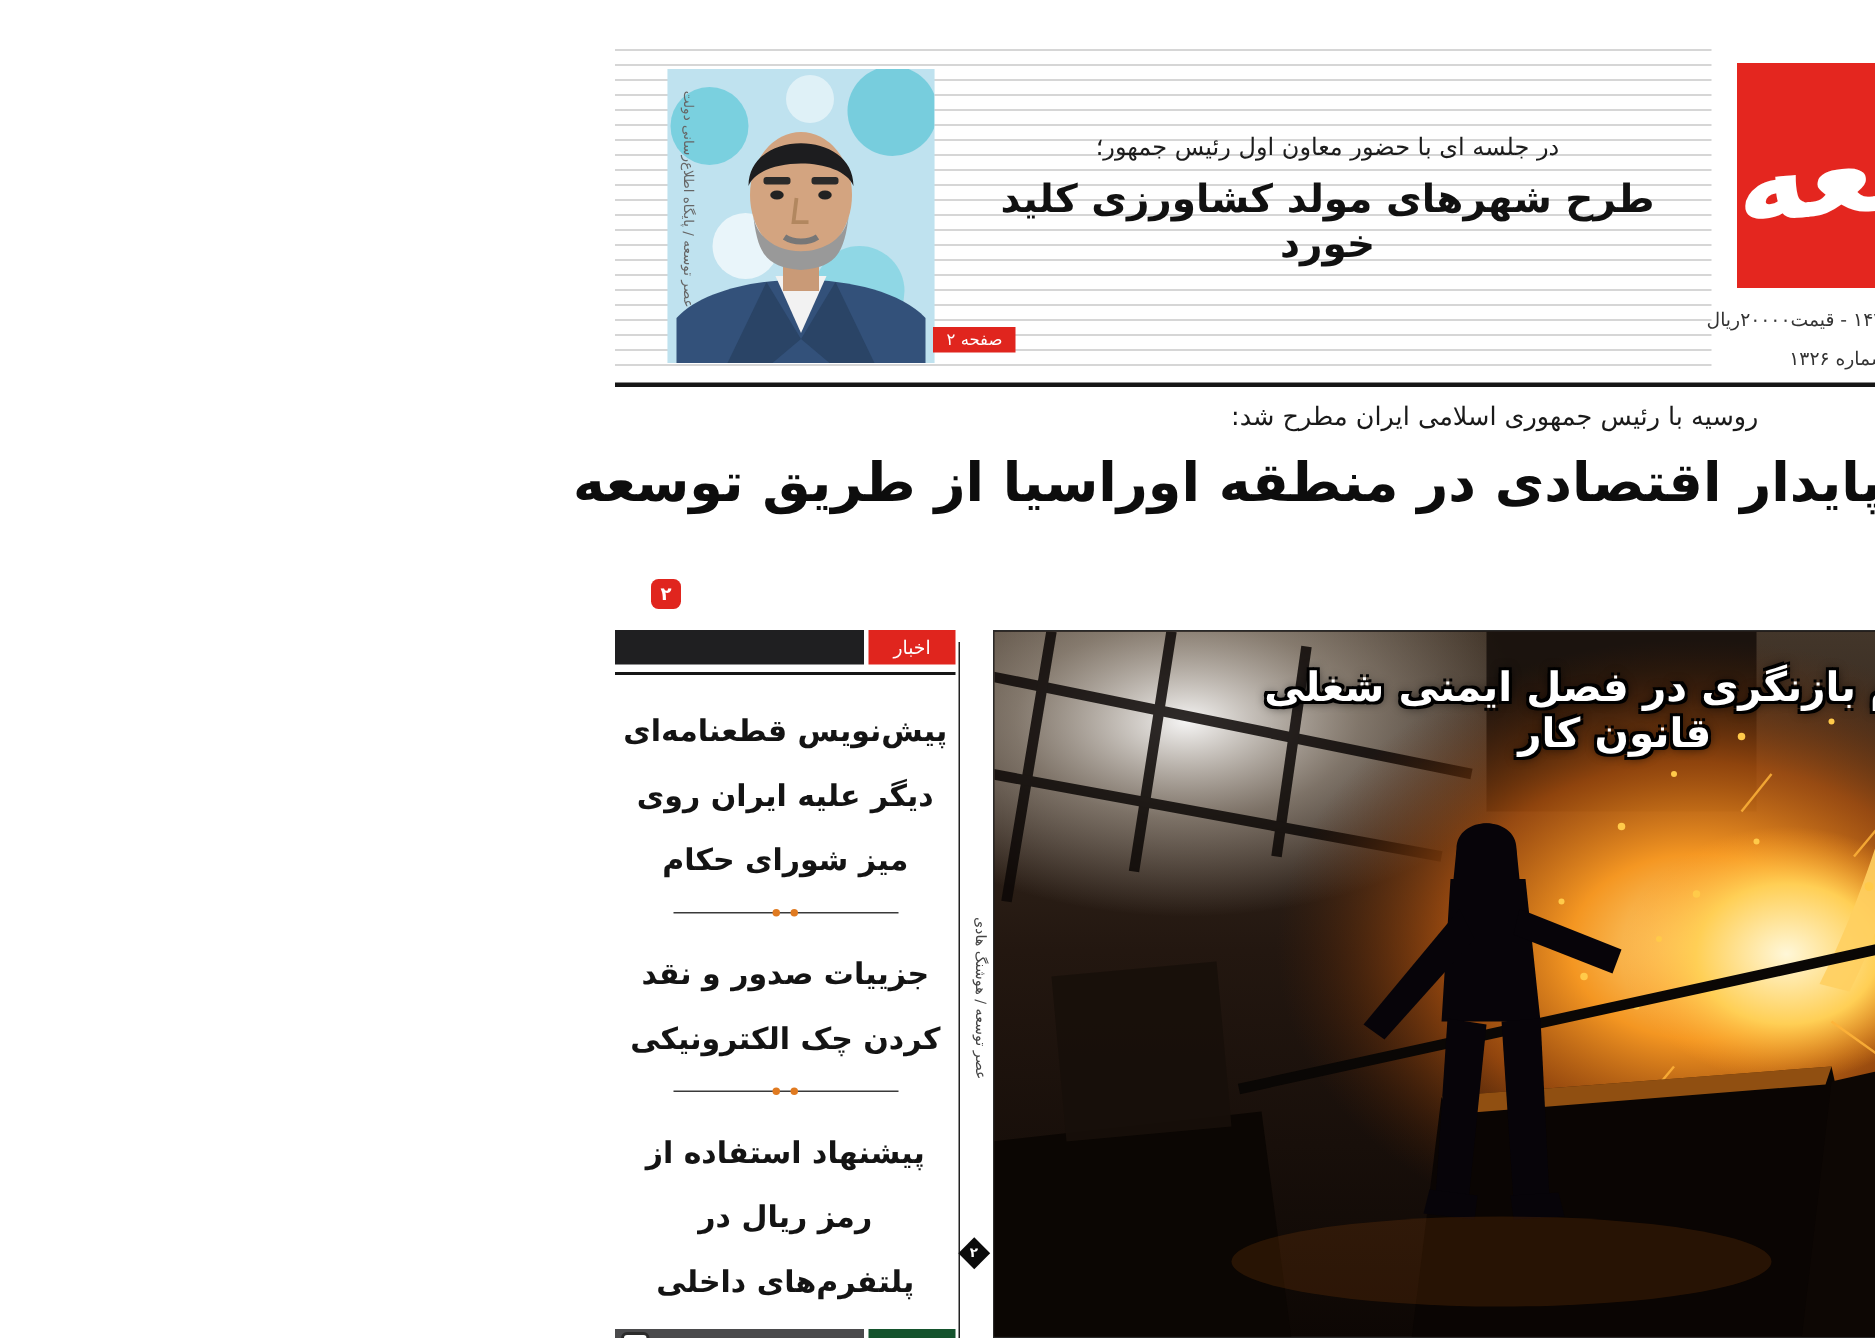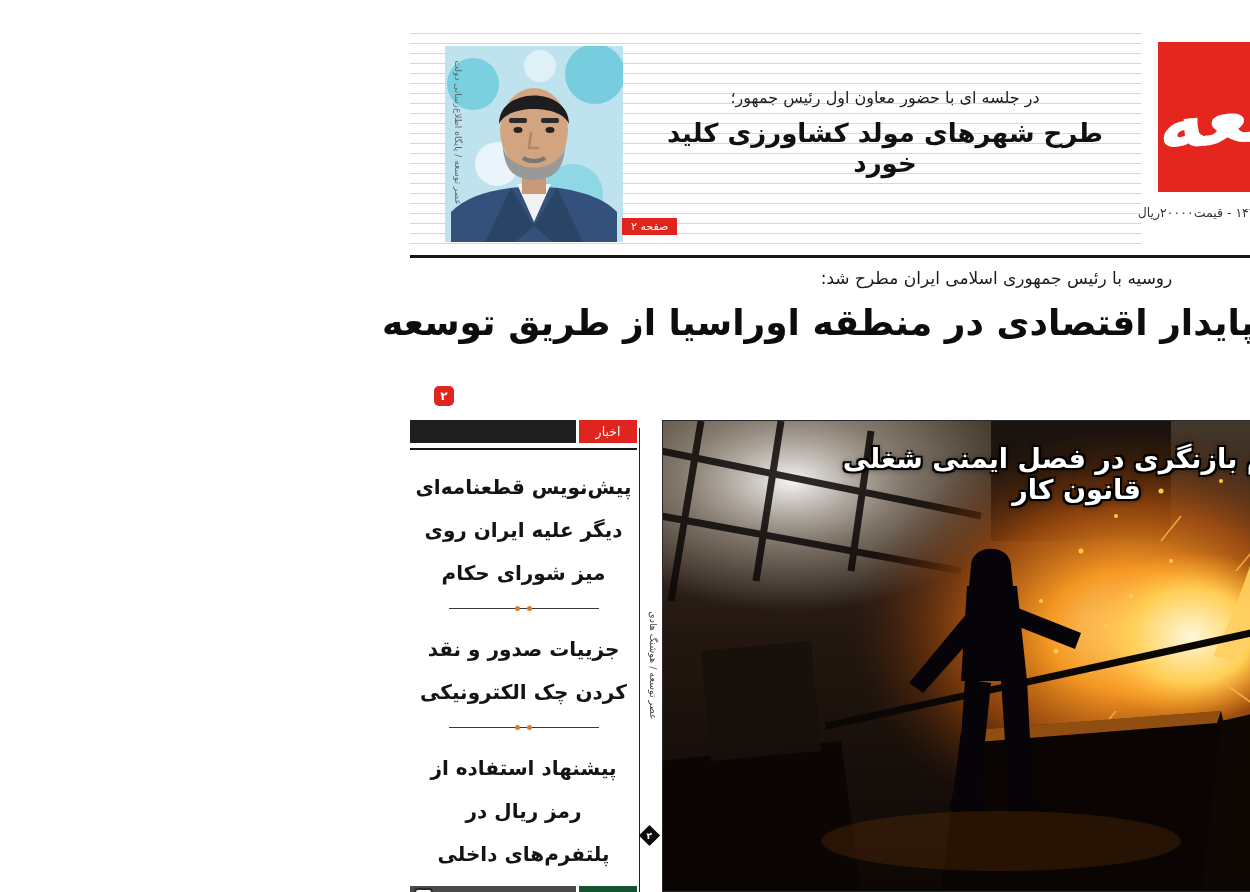--- a/index.html
+++ b/index.html
@@ -130,20 +130,21 @@
 
   <div class="abs masthead">
     <div class="logo-box"></div>
     <div class="logo-fa">عصرتوسعه</div>
     <svg class="logo-tail" viewBox="0 0 120 105">
       <path d="M108 0 C96 45 70 78 8 98 C66 84 100 52 118 2 Z" fill="#e4261f"></path>
     </svg>
     <div class="logo-latin">ASRE TOSEE</div>
     <div class="dates">
       <div>دوشنبه ۲۳ آبان ۱۴۰۱-۱۹ ربیع الثانی ۱۴۴۴ - قیمت۲۰۰۰۰ریال</div>
+      <div>۱۴ نوامبر ۲۰۲۲ سال نهم- شماره ۱۳۲۶</div>
     </div>
   </div>
 
   <div class="abs rule-top"></div>
 
   <div class="abs kicker2">روسیه با رئیس جمهوری اسلامی ایران مطرح شد:</div>
   <div class="abs headline2">تقویت همکاری‌های پایدار اقتصادی در منطقه اوراسیا از طریق توسعه همکاری‌های ترانزیتی</div>
   <div class="abs badge-red-sq badge2-pos">۲</div>
 
   <div class="abs col-left">

